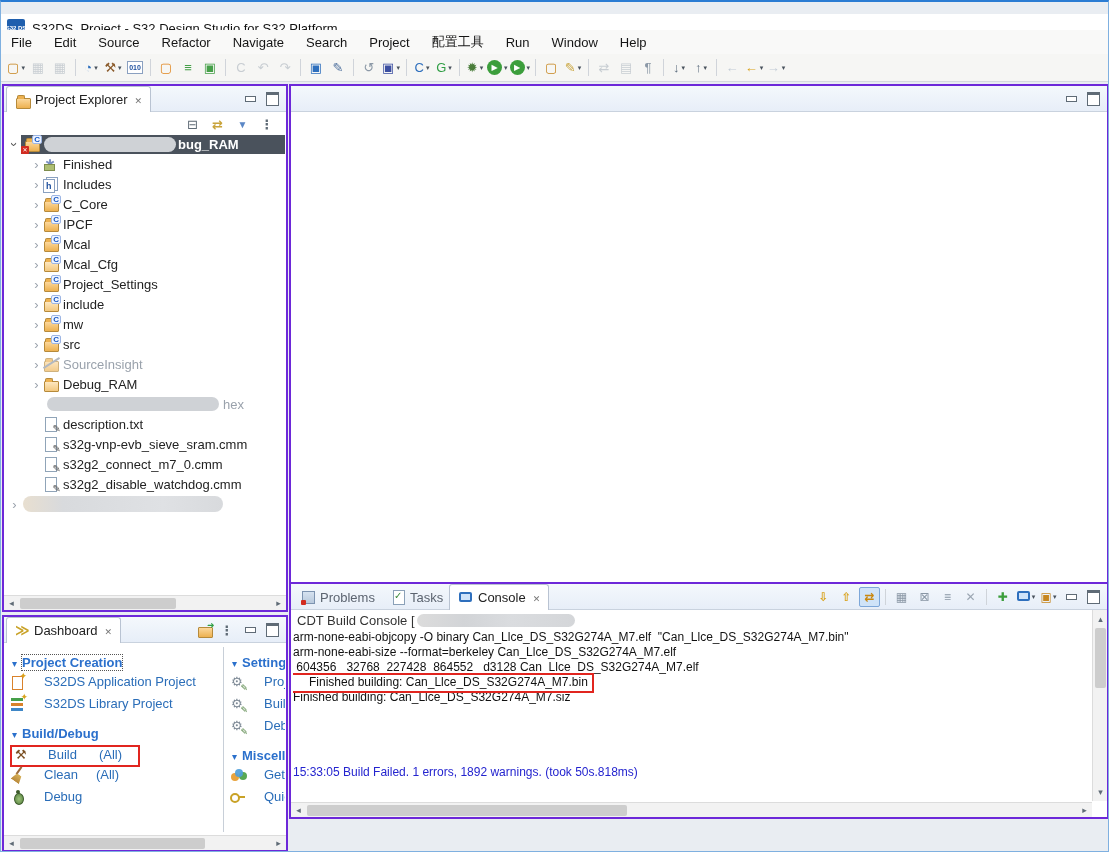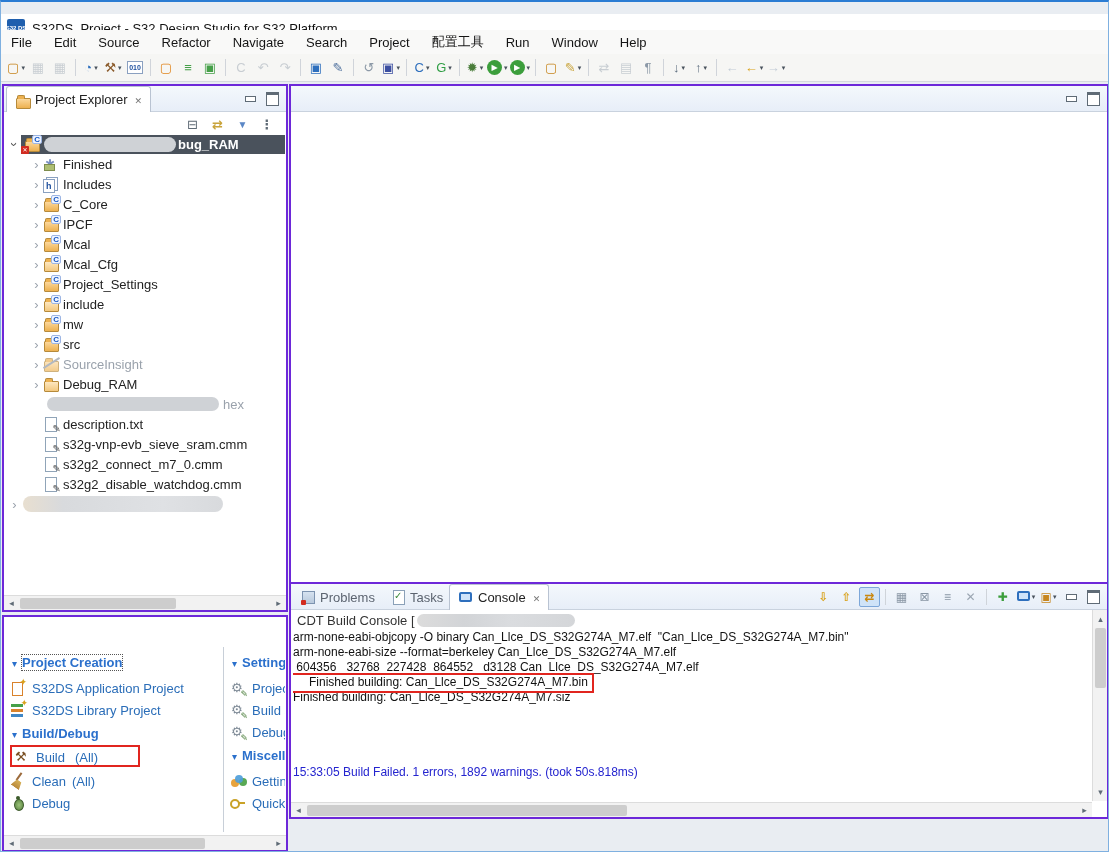--- a/index.html
+++ b/index.html
@@ -116,21 +116,21 @@
   .vscroll .sar{position:absolute;left:0;width:15px;height:14px;color:#5f6b76;font-size:9px;text-align:center;line-height:14px;}
   .vscroll .sar.u{top:2px;} .vscroll .sar.d{bottom:2px;}
   .vscroll .sar.u::before{content:"▴";} .vscroll .sar.d::before{content:"▾";}
   .vthumb{position:absolute;left:2px;width:11px;background:#cdcdcd;border-radius:2px;}
 
   
   .dash-col{position:absolute;top:30px;bottom:18px;overflow:hidden;}
   .dsec-hdr{display:flex;align-items:center;gap:5px;font-size:13px;font-weight:bold;color:#2b70cc;margin:8px 0 4px 2px;white-space:nowrap;}
   .dsec-hdr .tri::before{content:"▾";font-size:10px;color:#2b70cc;}
   .dsec-hdr.focus .ttl{outline:1px dotted #555;}
-  .dlink{display:flex;align-items:flex-end;gap:6px;height:22px;font-size:13px;color:#2a6db8;white-space:nowrap;}
+  .dlink{display:flex;align-items:flex-start;gap:18px;height:22px;font-size:13px;color:#2a6db8;white-space:nowrap;}
   .redbox{border:2px solid #e1251f;}
   .dash-divider{position:absolute;top:30px;bottom:18px;width:1px;background:#c8cfd8;}
 
   
   .con-label{position:absolute;left:6px;top:28px;height:16px;font-size:13px;color:#333;display:flex;align-items:center;white-space:nowrap;}
   .con-out{position:absolute;left:2px;top:46px;right:16px;bottom:16px;overflow:hidden;font-family:"Liberation Mono","DejaVu Sans Mono",monospace;font-size:12px;line-height:15px;color:#111;}
   .cline{white-space:pre;height:15px;}
   .cline .redframe{display:inline-block;border:2px solid #e1251f;padding:0 4px 1px 18px;margin:-2px 0 -2px -4px;background:#fff;position:relative;z-index:2;}
   .cline.blue{color:#2424cf;}
 </style>
@@ -429,20 +429,35 @@
   <div class="panel" style="left:288px;top:82px;width:820px;height:528px;">
     <div class="phdr">
       <div class="hdr-btns">
         <span class="wbtn wmin"></span>
         <span class="wbtn wmax"></span>
       </div>
     </div>
   </div>
 
   <div class="panel" style="left:1px;top:613px;width:286px;height:237px;">
+    <div class="phdr">
+      <div class="ptab" style="left:2px;">
+        <span class="ico ic-dash" style="width:14px;"></span>
+        <span>Dashboard</span>
+        <span class="tclose"></span>
+      </div>
+      <div class="hdr-btns">
+        <span class="vt">
+            <span class="ico ic-import"></span>
+          </span>
+        <span class="vt i-menu"></span>
+        <span class="wbtn wmin"></span>
+        <span class="wbtn wmax"></span>
+      </div>
+    </div>
 
     <div class="dash-col" style="left:6px;width:208px;">
       <div class="dsec-hdr focus">
           <span class="tri"></span>
           <span class="ttl">Project Creation</span>
         </div>
       <div class="dlink">
           <span class="ico ic-newapp"></span>
           <span>S32DS Application Project</span>
         </div>

